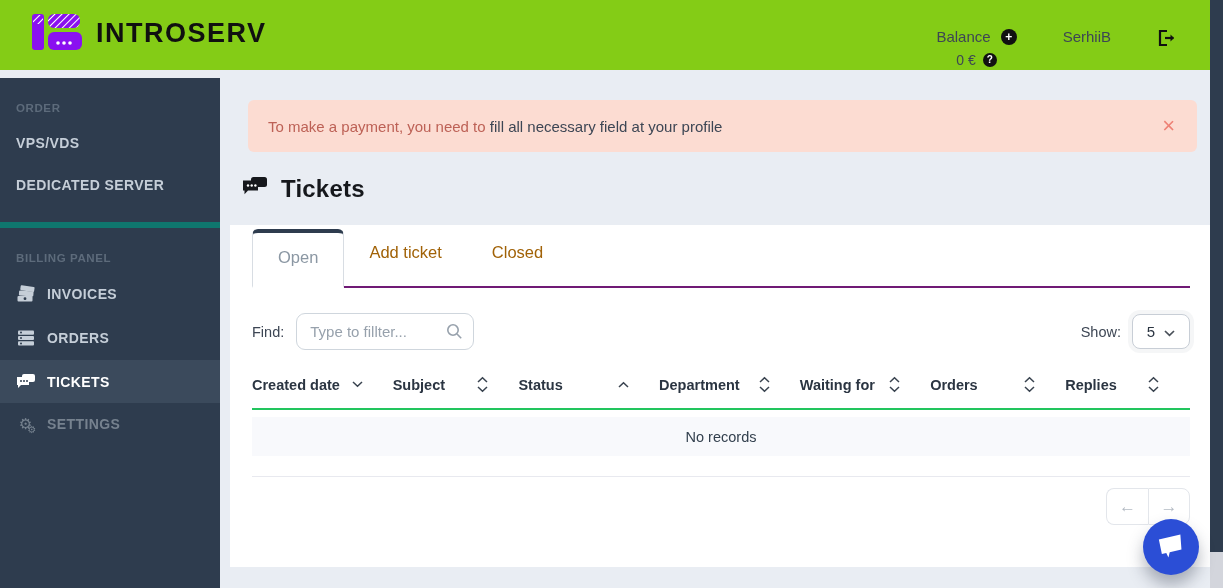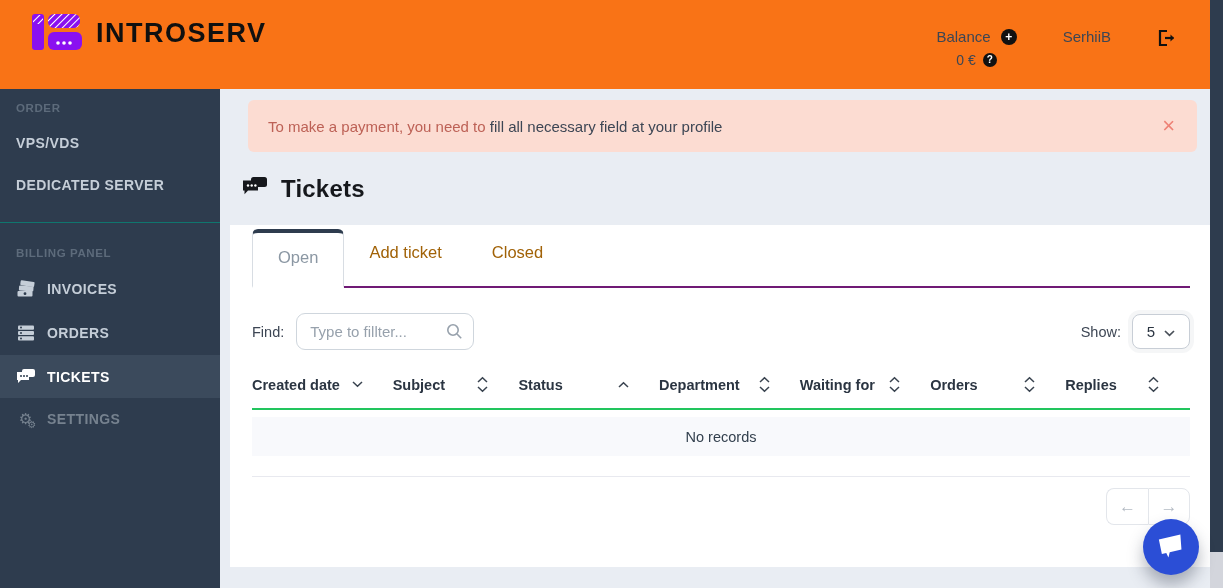--- a/index.html
+++ b/index.html
@@ -1,37 +1,37 @@
 <!DOCTYPE html>
 <html><head>
 <meta charset="utf-8">
 <style>
   * { margin:0; padding:0; box-sizing:border-box; }
   html,body { width:1223px; height:588px; overflow:hidden; }
   body { font-family:"Liberation Sans", sans-serif; background:#e9edf3; position:relative; color:#2b3542; }
 
   
-  .header { position:absolute; left:0; top:0; width:1210px; height:89px; background:#f97316;
+  .header { position:absolute; left:0; top:0; width:1210px; height:70px; background:#84cc16;
             display:flex; align-items:flex-start; justify-content:space-between; padding:0 34px 0 30px; z-index:5; }
   .brand { display:flex; align-items:center; gap:14px; margin-top:10px; }
   .brand-text { font-size:27px; font-weight:800; letter-spacing:1.5px; color:#101010; }
   .hdr-right { display:flex; align-items:flex-start; gap:46px; margin-top:28px; }
   .balance-block { display:flex; flex-direction:column; align-items:center; gap:7px; }
   .balance-row { display:flex; align-items:center; gap:10px; font-size:15px; color:#3d4654; }
   .amount-row { display:flex; align-items:center; gap:7px; font-size:14px; color:#3d4654; }
   .circle-ic { width:16px; height:16px; border-radius:50%; background:#111; color:#fff; font-size:12px; font-weight:bold;
                display:inline-flex; align-items:center; justify-content:center; line-height:1; cursor:pointer; }
   .circle-ic.small { width:14px; height:14px; font-size:10px; }
   .username { font-size:15px; color:#3d4654; cursor:pointer; }
   .logout { margin-top:1px; cursor:pointer; }
 
   
   .sidebar { position:absolute; left:0; top:78px; width:220px; height:518px; background:#2e3c4e; }
   .side-section { padding-top:8px; }
-  .side-section + .side-section { border-top:1px solid #0f766e; margin-top:16px; }
+  .side-section + .side-section { border-top:6px solid #0f766e; margin-top:16px; }
   .side-label { padding:16px 16px 8px; font-size:11.5px; font-weight:bold; letter-spacing:.6px; color:#5d6b7b; }
   .side-item { display:flex; align-items:center; gap:11px; padding:13px 16px; font-size:14px; font-weight:bold;
                letter-spacing:.4px; color:#c5ced8; cursor:pointer; }
   .side-item .ic { width:20px; display:inline-flex; justify-content:center; color:#c5ced8; }
   .side-item.active { background:#3b4a5c; color:#ffffff; }
   .side-item.active .ic { color:#ffffff; }
   .side-item.muted { color:#76828f; }
   .side-item.muted .ic { color:#76828f; }
   .gear-wrap { position:relative; font-family:"DejaVu Sans", sans-serif; }
   .gear-main { font-size:15px; line-height:1; }

